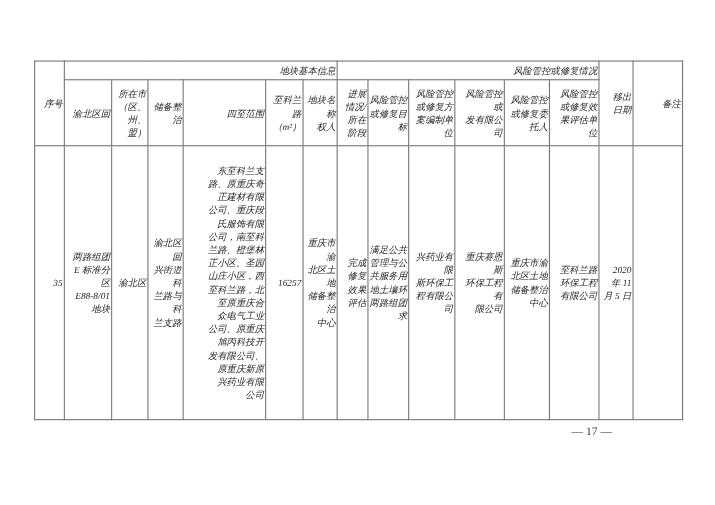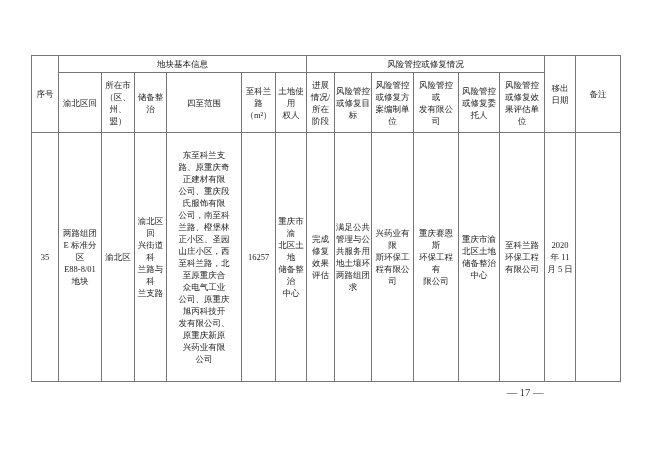--- a/index.html
+++ b/index.html
@@ -13,37 +13,38 @@
   }
   table.doc-table {
     position: absolute;
     left: 31px; top: 55px;
     width: 589px;
     border-collapse: collapse;
     table-layout: fixed;
   }
   .doc-table td, .doc-table th {
     border: 1px solid #767676;
-    text-align: center;
+    text-align: right;
     vertical-align: middle;
     padding: 0 1px;
     font-weight: normal;
     font-size: 8.5px;
     line-height: 12px;
     white-space: pre-line;
     overflow: hidden;
     word-break: break-all;
+    font-style: italic;
   }
   tr.group-row { height: 17px; }
   tr.header-row { height: 60px; }
   tr.data-row { height: 249px; }
   .page-footer {
     position: absolute;
     top: 387px;
-    left: 470px;
+    left: 483px;
     width: 110px;
     text-align: center;
     font-size: 10.5px;
     color: #3a3a3a;
     font-family: "Liberation Serif", "DejaVu Serif", serif;
   }
 </style>
 </head>
 <body>
 
@@ -76,21 +77,21 @@
   </tr>
   <tr class="header-row">
     <td>渝北区回</td>
     <td>所在市
 （区、
 州、盟）</td>
     <td>储备整治</td>
     <td>四至范围</td>
     <td>至科兰路
 （m²）</td>
-    <td>土地使用
+    <td>地块名称
 权人</td>
     <td>进展
 情况/
 所在
 阶段</td>
     <td>风险管控
 或修复目
 标</td>
     <td>风险管控
 或修复方

